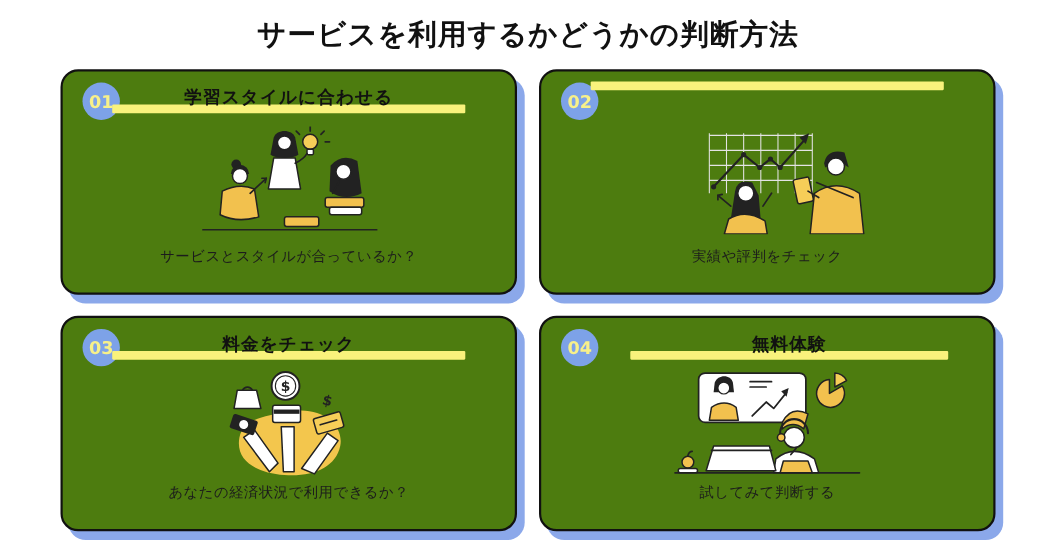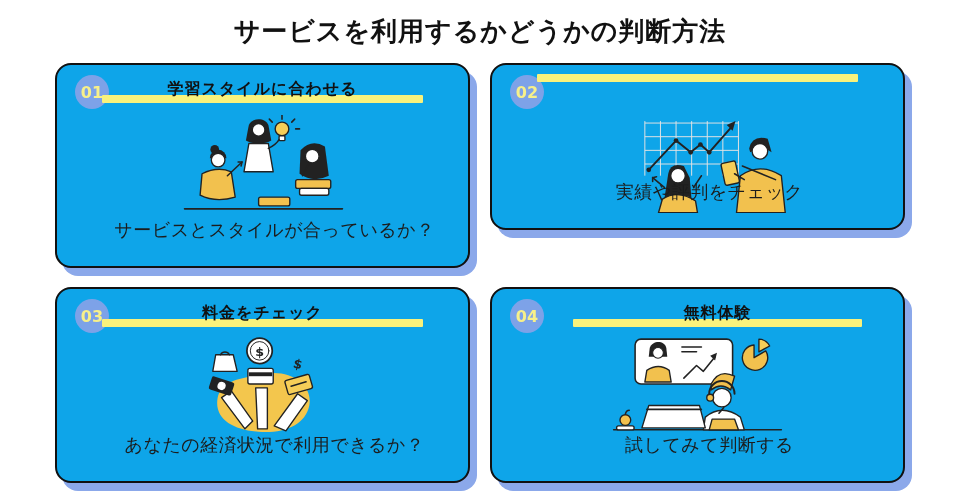--- a/index.html
+++ b/index.html
@@ -6,27 +6,27 @@
   body{
     width:960px;height:503px;position:relative;overflow:hidden;
     font-family:"DejaVu Sans","Liberation Sans",sans-serif;
     color:#111111;
   }
   .page-title{
     position:absolute;top:14px;left:0;width:960px;
     text-align:center;font-size:26px;font-weight:bold;letter-spacing:1px;
   }
   .card{
-    position:absolute;width:415px;background:#0ea5e9;
+    position:absolute;width:415px;background:#4d7c0f;
     border:2px solid #111111;border-radius:16px;
     box-shadow:7px 8px 0 #8BA8EA;
     box-sizing:border-box;
   }
   .card-1{left:55px;top:63px;height:205px;}
-  .card-2{left:490px;top:63px;height:167px;text-decoration:underline;}
+  .card-2{left:490px;top:63px;height:205px;text-decoration:underline;}
   .card-3{left:55px;top:287px;height:196px;}
   .card-4{left:490px;top:287px;height:196px;padding-left:40px;}
   .badge{
     position:absolute;top:10px;left:18px;width:34px;height:34px;
     background:#7DA2E8;border-radius:50%;
     display:flex;align-items:center;justify-content:center;
     color:#F7F08A;font-size:16px;font-weight:bold;
   }
   .card-head{
     position:relative;margin-top:14px;text-align:center;
@@ -37,22 +37,22 @@
   .hl-bar{
     position:relative;z-index:1;height:8px;width:78%;
     margin:-5px auto 0;background:#F9F27C;border-radius:1px;
   }
   .illus{
     position:absolute;left:0;top:48px;width:100%;height:102px;
     display:flex;align-items:center;justify-content:center;
   }
   .card-3 .illus,.card-4 .illus{top:44px;}
   .card-desc{
-    position:absolute;bottom:24px;left:12px;width:100%;
-    text-align:center;font-size:18px;letter-spacing:0.5px;color:#1c1c1c;
+    position:absolute;bottom:24px;left:0;width:100%;
+    text-align:center;font-size:13px;letter-spacing:0.5px;color:#1c1c1c;
   }
   svg .ln{stroke:#222222;stroke-width:1.6;fill:none;stroke-linecap:round;stroke-linejoin:round;}
   svg .blk{fill:#222222;stroke:none;}
   svg .wht{fill:#ffffff;stroke:#222222;stroke-width:1.4;stroke-linejoin:round;}
   svg .yel{fill:#F2C14E;stroke:#222222;stroke-width:1.4;stroke-linejoin:round;}
   svg .yel2{fill:#F6CE58;stroke:#222222;stroke-width:1.4;stroke-linejoin:round;}
   svg .grid{stroke:#e3e3e3;stroke-width:1;}
   svg text{font-family:"DejaVu Sans",sans-serif;}
 </style>
 </head>

